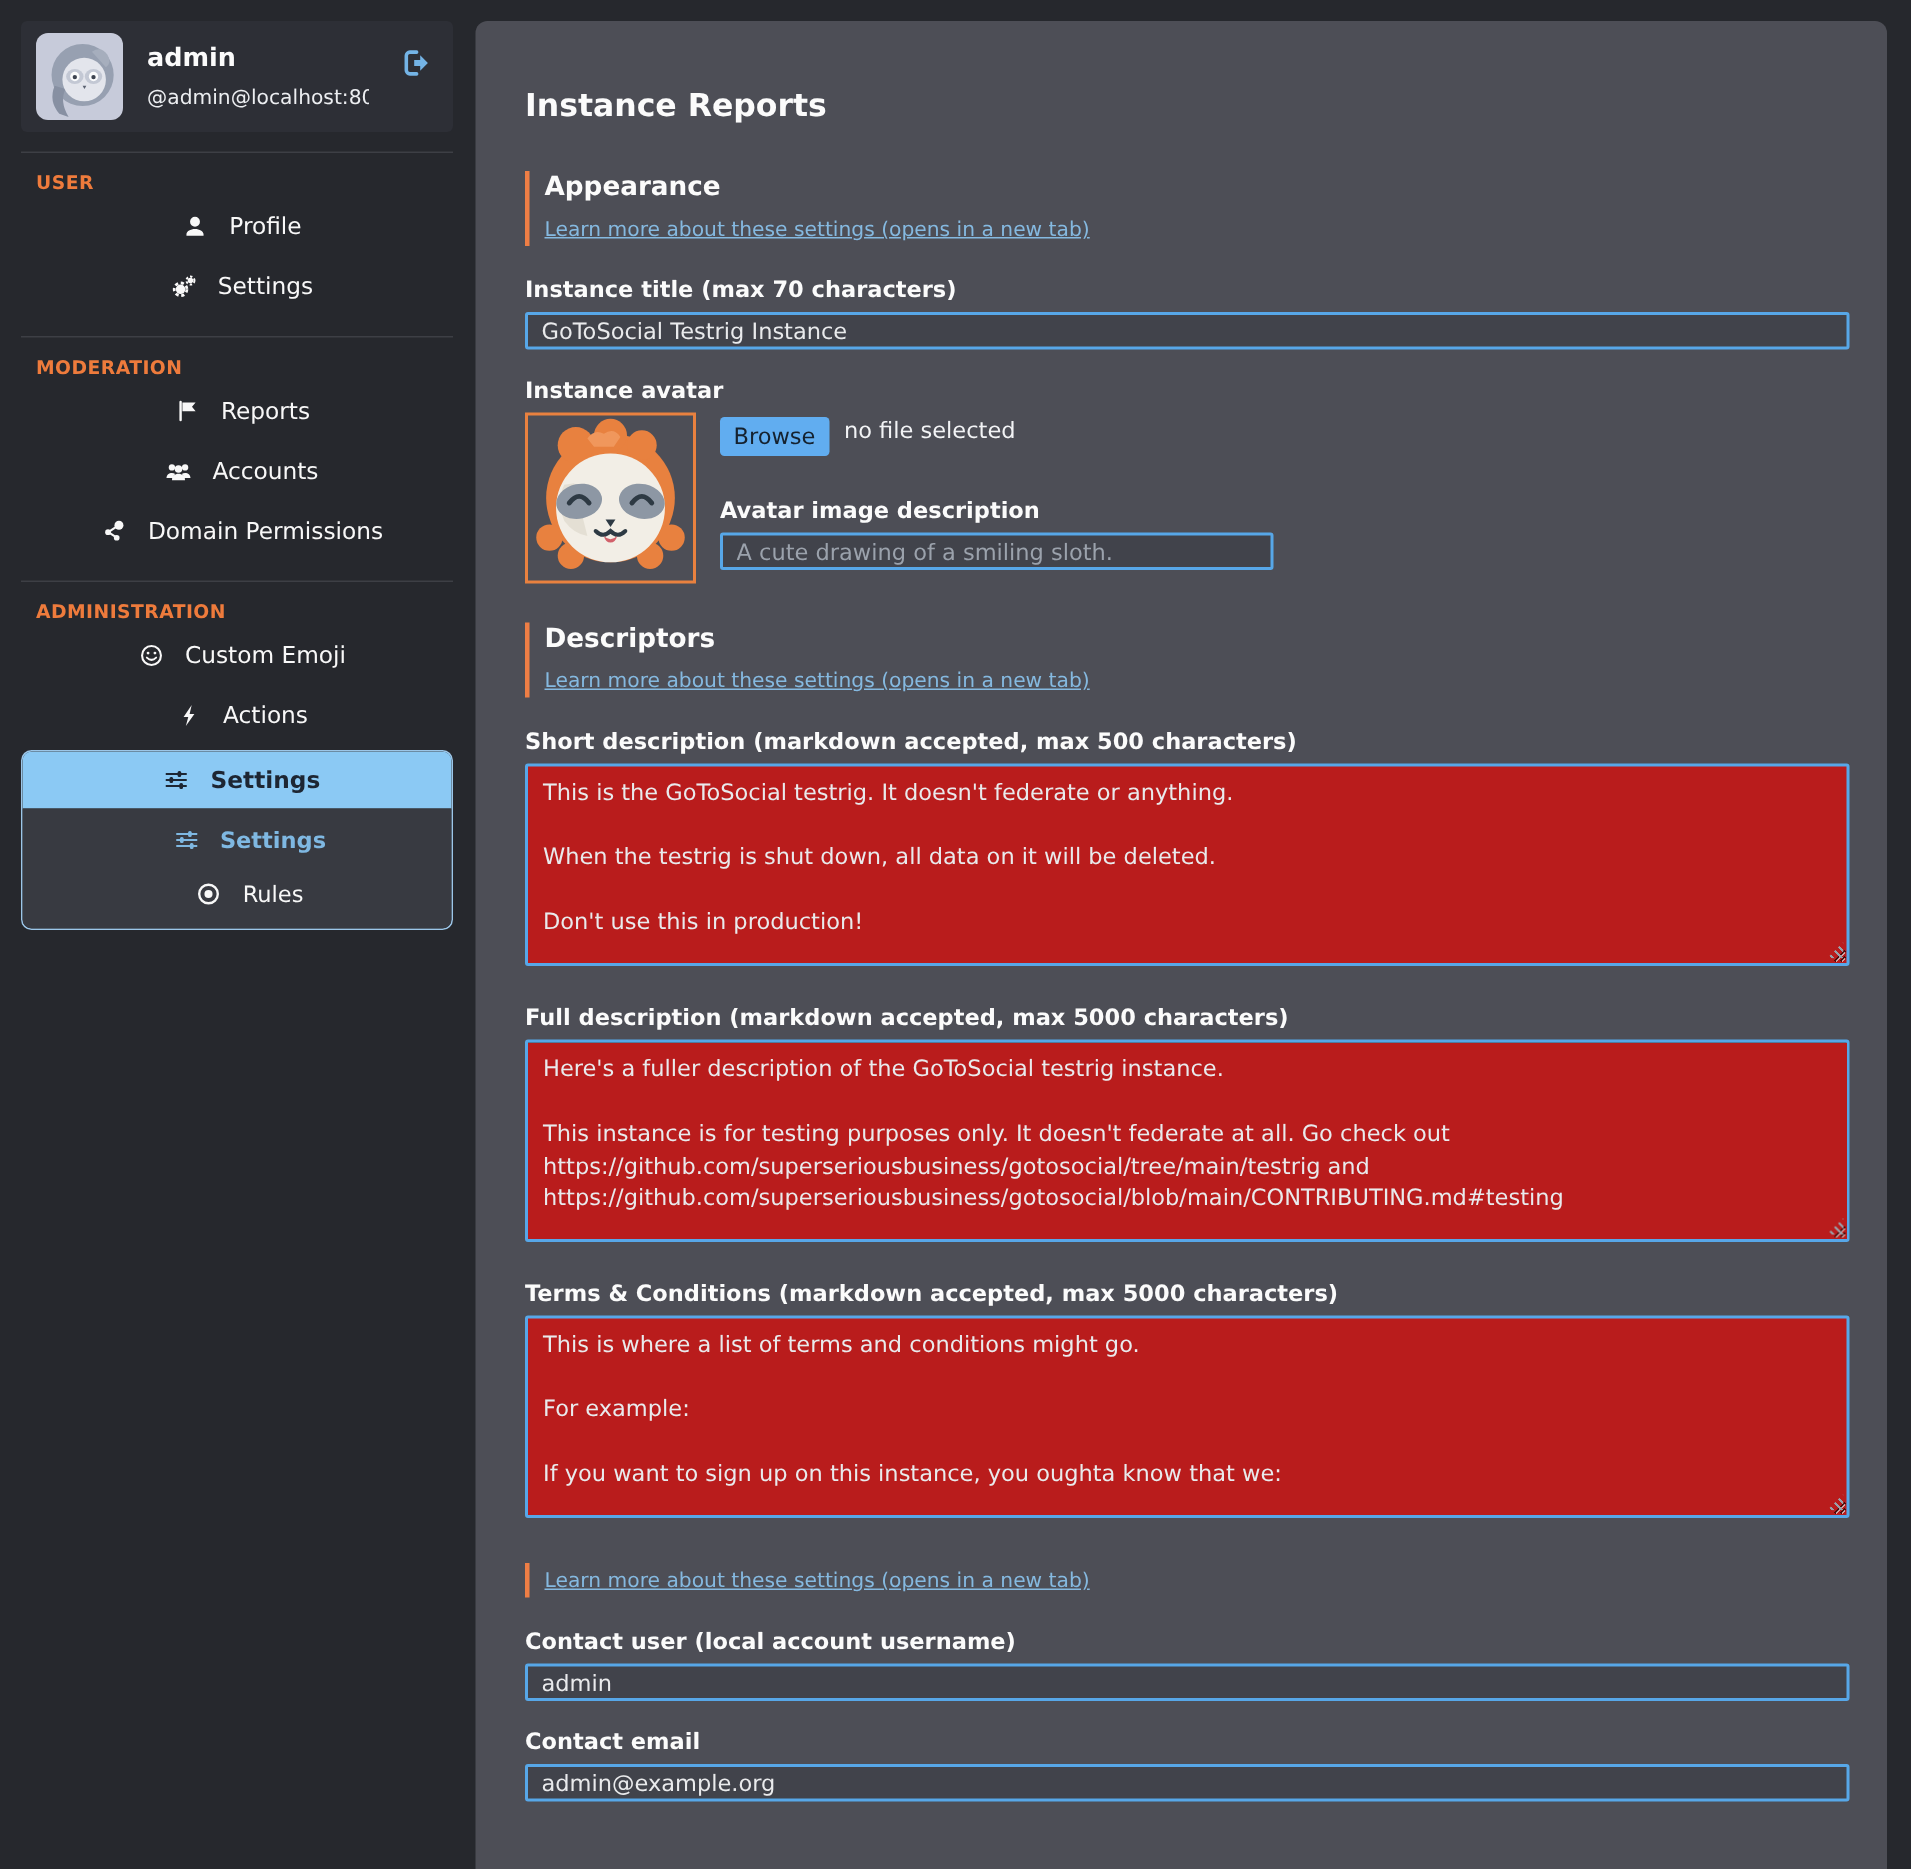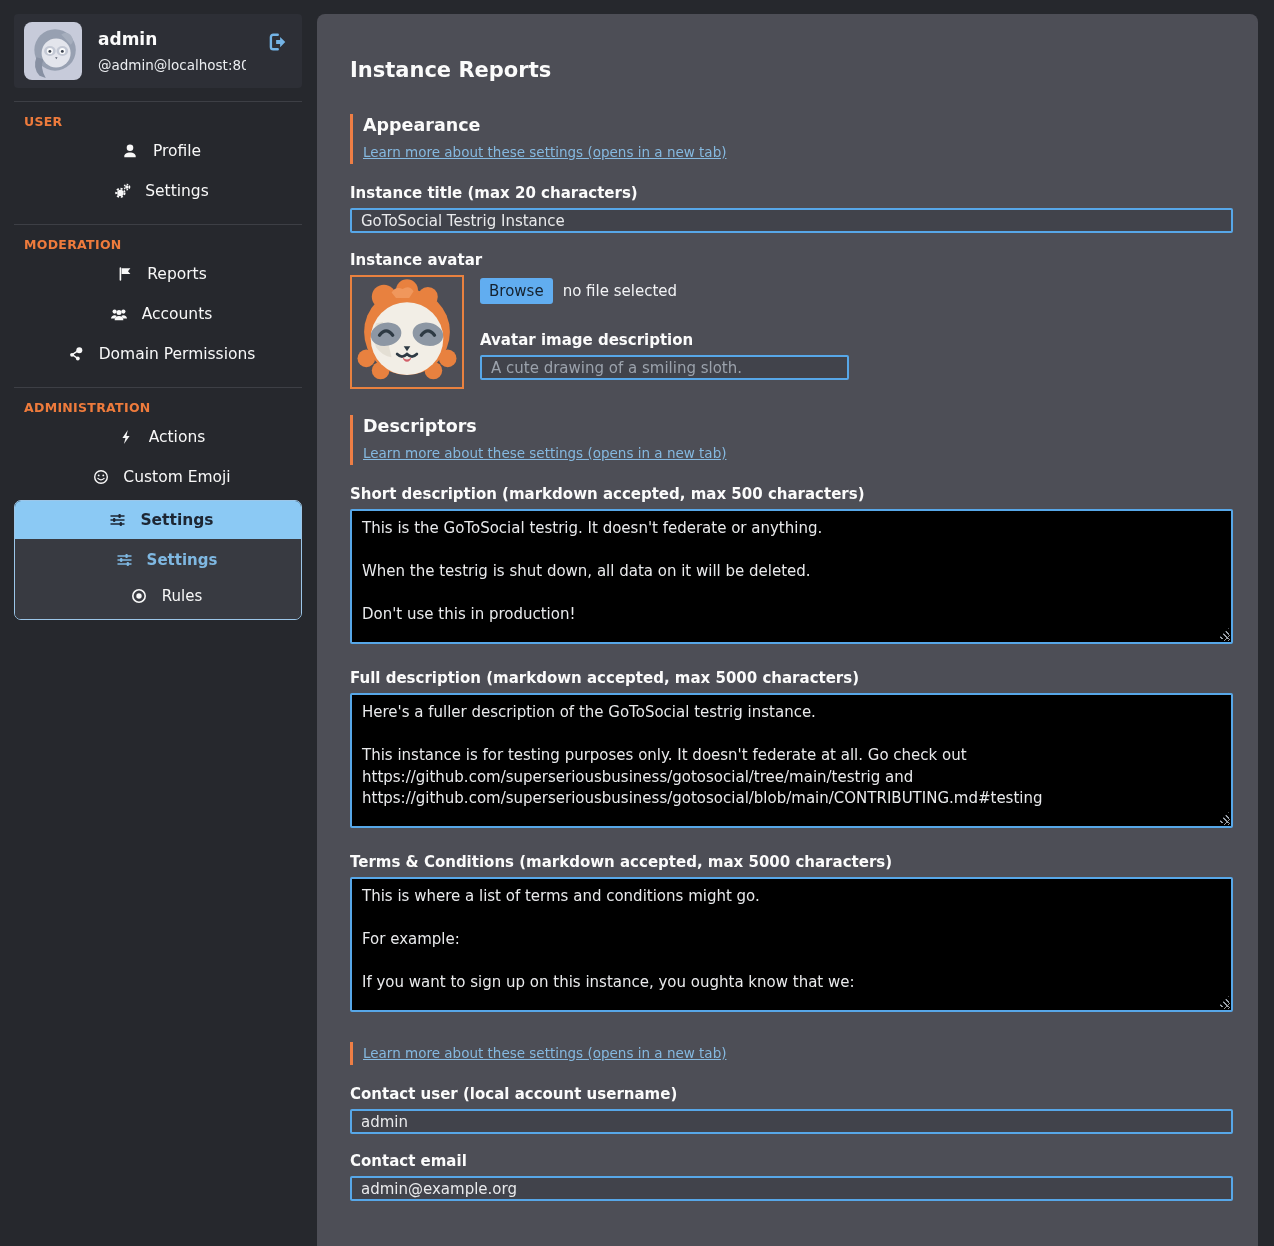--- a/index.html
+++ b/index.html
@@ -60,31 +60,31 @@
     display:block; width:100%; height:25px;
     background:#41434b; border:2px solid #57a7e8; border-radius:2px;
     color:#e9eaec; font-size:15px; font-family:inherit; padding:4px 9px;
   }
   .text-input::placeholder { color:#9ba2ac; opacity:1; }
 
   .avatar-block { display:flex; gap:16px; margin-bottom:26px; }
   .instance-avatar { width:114px; height:114px; border:2px solid #e9813f; flex-shrink:0; }
   .instance-avatar svg { display:block; }
   .file-col { padding-top:3px; width:369px; }
-  .file-row { display:flex; align-items:center; gap:10px; margin-bottom:27px; }
+  .file-row { display:flex; gap:10px; margin-bottom:27px; }
   .browse-btn {
     background:#61adf0; color:#15222f; border:none; border-radius:3px;
     font-size:15px; font-family:inherit; padding:4px 9px; cursor:pointer;
   }
   .file-status { font-size:15px; color:#f2f3f5; }
 
   .textarea-wrap { position:relative; margin-bottom:25px; }
   .text-area {
     display:block; width:100%; height:135px;
-    background:#000000; border:2px solid #57a7e8; border-radius:2px;
+    background:#b91c1c; border:2px solid #57a7e8; border-radius:2px;
     color:#e9eaec; font-size:15px; line-height:21.5px;
     font-family:inherit; padding:7px 10px; resize:vertical;
   }
   .resize-handle {
     position:absolute; right:4px; bottom:5px; width:11px; height:11px;
     background:repeating-linear-gradient(45deg, transparent 0 2.5px, #99a0a9 2.5px 4px);
     clip-path:polygon(100% 0, 100% 100%, 0 100%);
     pointer-events:none;
   }
 
@@ -191,36 +191,36 @@
       <span>Domain Permissions</span>
     </div>
 
     <hr class="divider">
 
     <div class="nav-heading">ADMINISTRATION</div>
 
     <div class="nav-item">
       <span class="icon">
         <svg width="16" height="16" viewBox="0 0 16 16">
-            <path fill="currentColor" d="M9.8 1 4.4 9h3.1L5.9 15l5.7-8H8.4z"></path>
-          </svg>
-      </span>
-      <span>Actions</span>
-    </div>
-
-    <div class="nav-item">
-      <span class="icon">
-        <svg width="16" height="16" viewBox="0 0 16 16">
           <circle cx="8" cy="8" r="6.3" fill="none" stroke="currentColor" stroke-width="1.4"></circle>
           <circle cx="5.7" cy="6.4" r="0.95" fill="currentColor"></circle>
           <circle cx="10.3" cy="6.4" r="0.95" fill="currentColor"></circle>
           <path d="M4.9 9.4 q3.1 3 6.2 0" fill="none" stroke="currentColor" stroke-width="1.3" stroke-linecap="round"></path>
         </svg>
       </span>
       <span>Custom Emoji</span>
+    </div>
+
+    <div class="nav-item">
+      <span class="icon">
+        <svg width="16" height="16" viewBox="0 0 16 16">
+            <path fill="currentColor" d="M9.8 1 4.4 9h3.1L5.9 15l5.7-8H8.4z"></path>
+          </svg>
+      </span>
+      <span>Actions</span>
     </div>
 
     <div class="nav-group">
       <div class="nav-item active">
         <span class="icon">
           <svg width="17" height="16" viewBox="0 0 17 16">
             <path d="M1.5 4h14 M1.5 8h14 M1.5 12h14" stroke="currentColor" stroke-width="1.4"></path>
             <rect x="9.4" y="2" width="2.4" height="4" rx="1" fill="currentColor"></rect>
             <rect x="4" y="6" width="2.4" height="4" rx="1" fill="currentColor"></rect>
             <rect x="10.6" y="10" width="2.4" height="4" rx="1" fill="currentColor"></rect>
@@ -258,21 +258,21 @@
 
     <h1 class="page-title">Instance Reports</h1>
 
     <section class="form-section">
       <div class="section-head">
         <h2>Appearance</h2>
         <a>Learn more about these settings (opens in a new tab)</a>
       </div>
 
       <div class="field">
-        <label class="field-label">Instance title (max 20 characters)</label>
+        <label class="field-label">Instance title (max 70 characters)</label>
         <input class="text-input" type="text" value="GoToSocial Testrig Instance" style="">
       </div>
 
       <label class="field-label">Instance avatar</label>
       <div class="avatar-block">
         <div class="instance-avatar">
           <svg viewBox="0 0 100 100" width="110" height="110">
             <circle cx="50" cy="50" r="39" fill="#e8813f"></circle>
             <circle cx="29" cy="18" r="11" fill="#e8813f"></circle>
             <circle cx="50" cy="12" r="10" fill="#e8813f"></circle>

